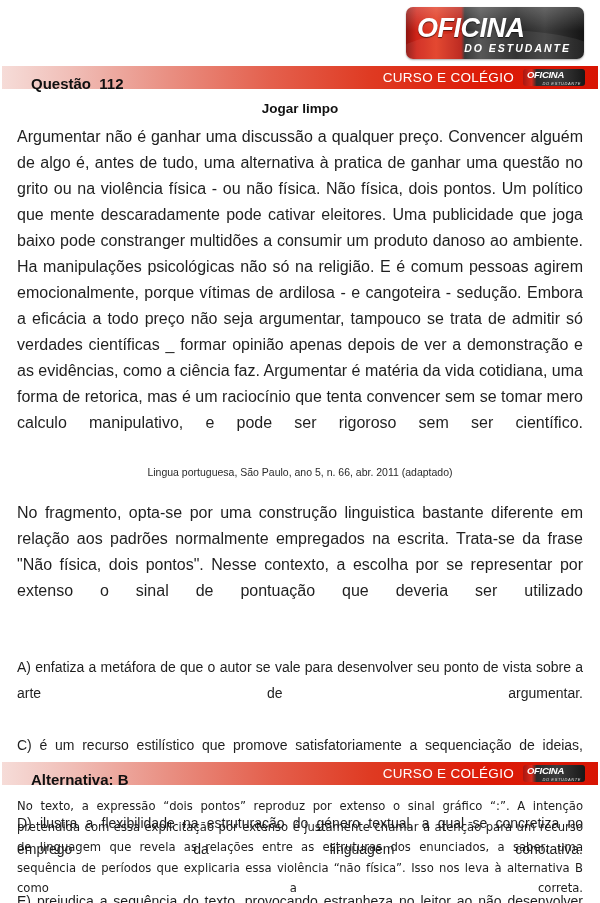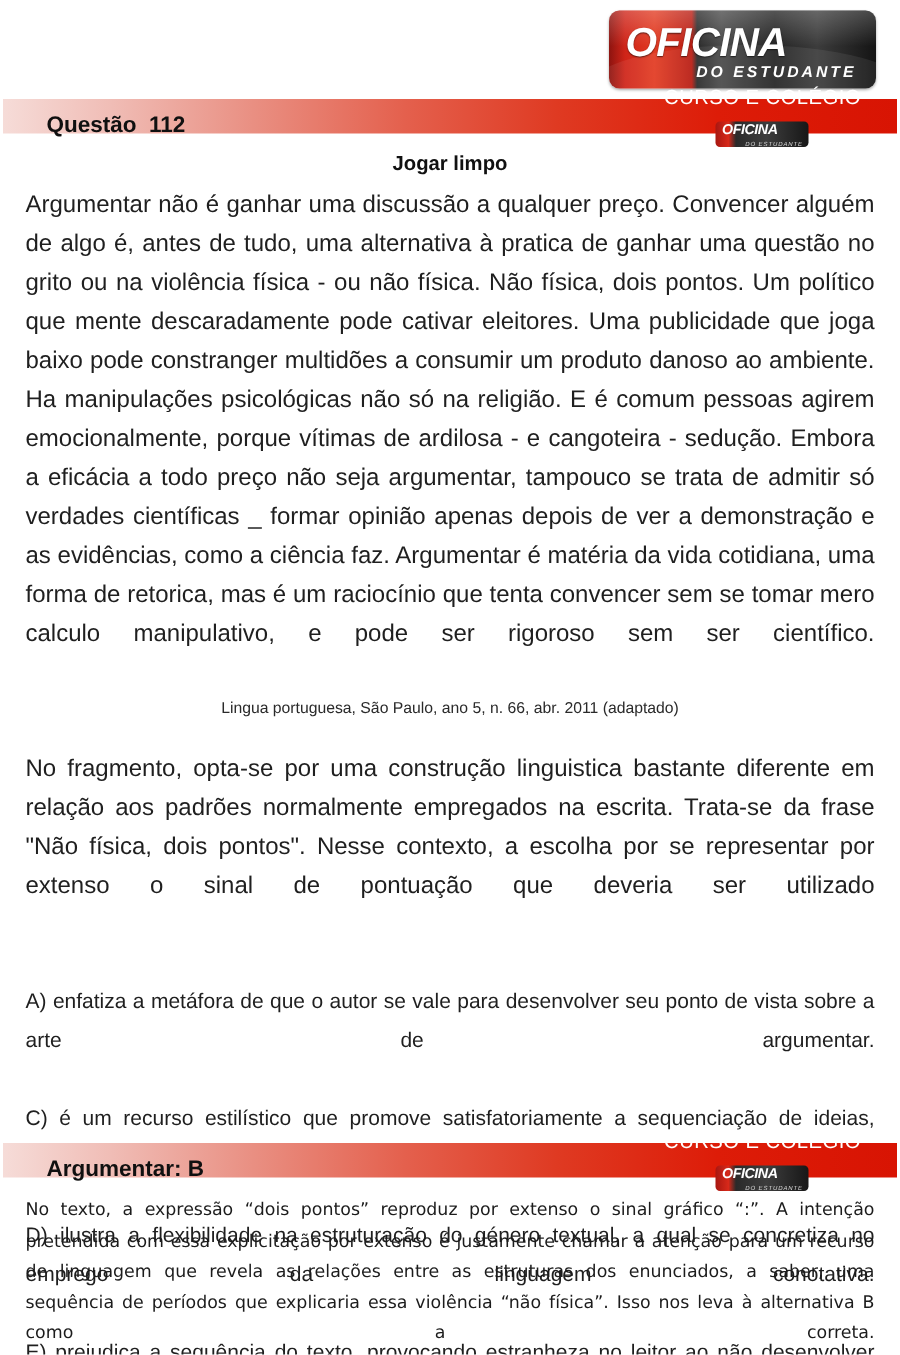--- a/index.html
+++ b/index.html
@@ -94,22 +94,21 @@
     color: #101010;
     padding-left: 29px;
     white-space: pre;
     margin-top: 12px;
   }
   .bar-right {
     margin-left: auto;
     display: flex;
     align-items: center;
     gap: 9px;
-    padding-right: 24px;
-    flex-direction: column;
+    padding-right: 13px;
   }
   .bar-right .caption {
     font-size: 13.5px;
     color: #ffffff;
     letter-spacing: .3px;
     white-space: nowrap;
   }
   .mini-logo {
     width: 62px;
     height: 17px;
@@ -249,21 +248,21 @@
   <div class="options">
     <p class="option">A) enfatiza a metáfora de que o autor se vale para desenvolver seu ponto de vista sobre a arte de argumentar.</p>
     <p class="option">C) é um recurso estilístico que promove satisfatoriamente a sequenciação de ideias, introduzindo apostos exemplificativos.</p>
     <p class="option">D) ilustra a flexibilidade na estruturação do género textual, a qual se concretiza no emprego da linguagem conotativa.</p>
     <p class="option">E) prejudica a sequência do texto, provocando estranheza no leitor ao não desenvolver explicitamente o raciocínio a partir de argumentos.</p>
   </div>
 </div>
 
 <div class="answer-block">
   <div class="bar">
-    <span class="bar-left">Argumentar: B</span>
+    <span class="bar-left">Alternativa: B</span>
     <span class="bar-right">
       <span class="caption">CURSO E COLÉGIO</span>
       <span class="mini-logo">
         <span class="mw">OFICINA</span>
         <span class="ms">DO ESTUDANTE</span>
       </span>
     </span>
   </div>
   <div class="explanation">
     <p>No texto, a expressão “dois pontos” reproduz por extenso o sinal gráfico “:”. A intenção pretendida com essa explicitação por extenso é justamente chamar a atenção para um recurso de linguagem que revela as relações entre as estruturas dos enunciados, a saber, uma sequência de períodos que explicaria essa violência “não física”. Isso nos leva à alternativa B como a correta.</p>

